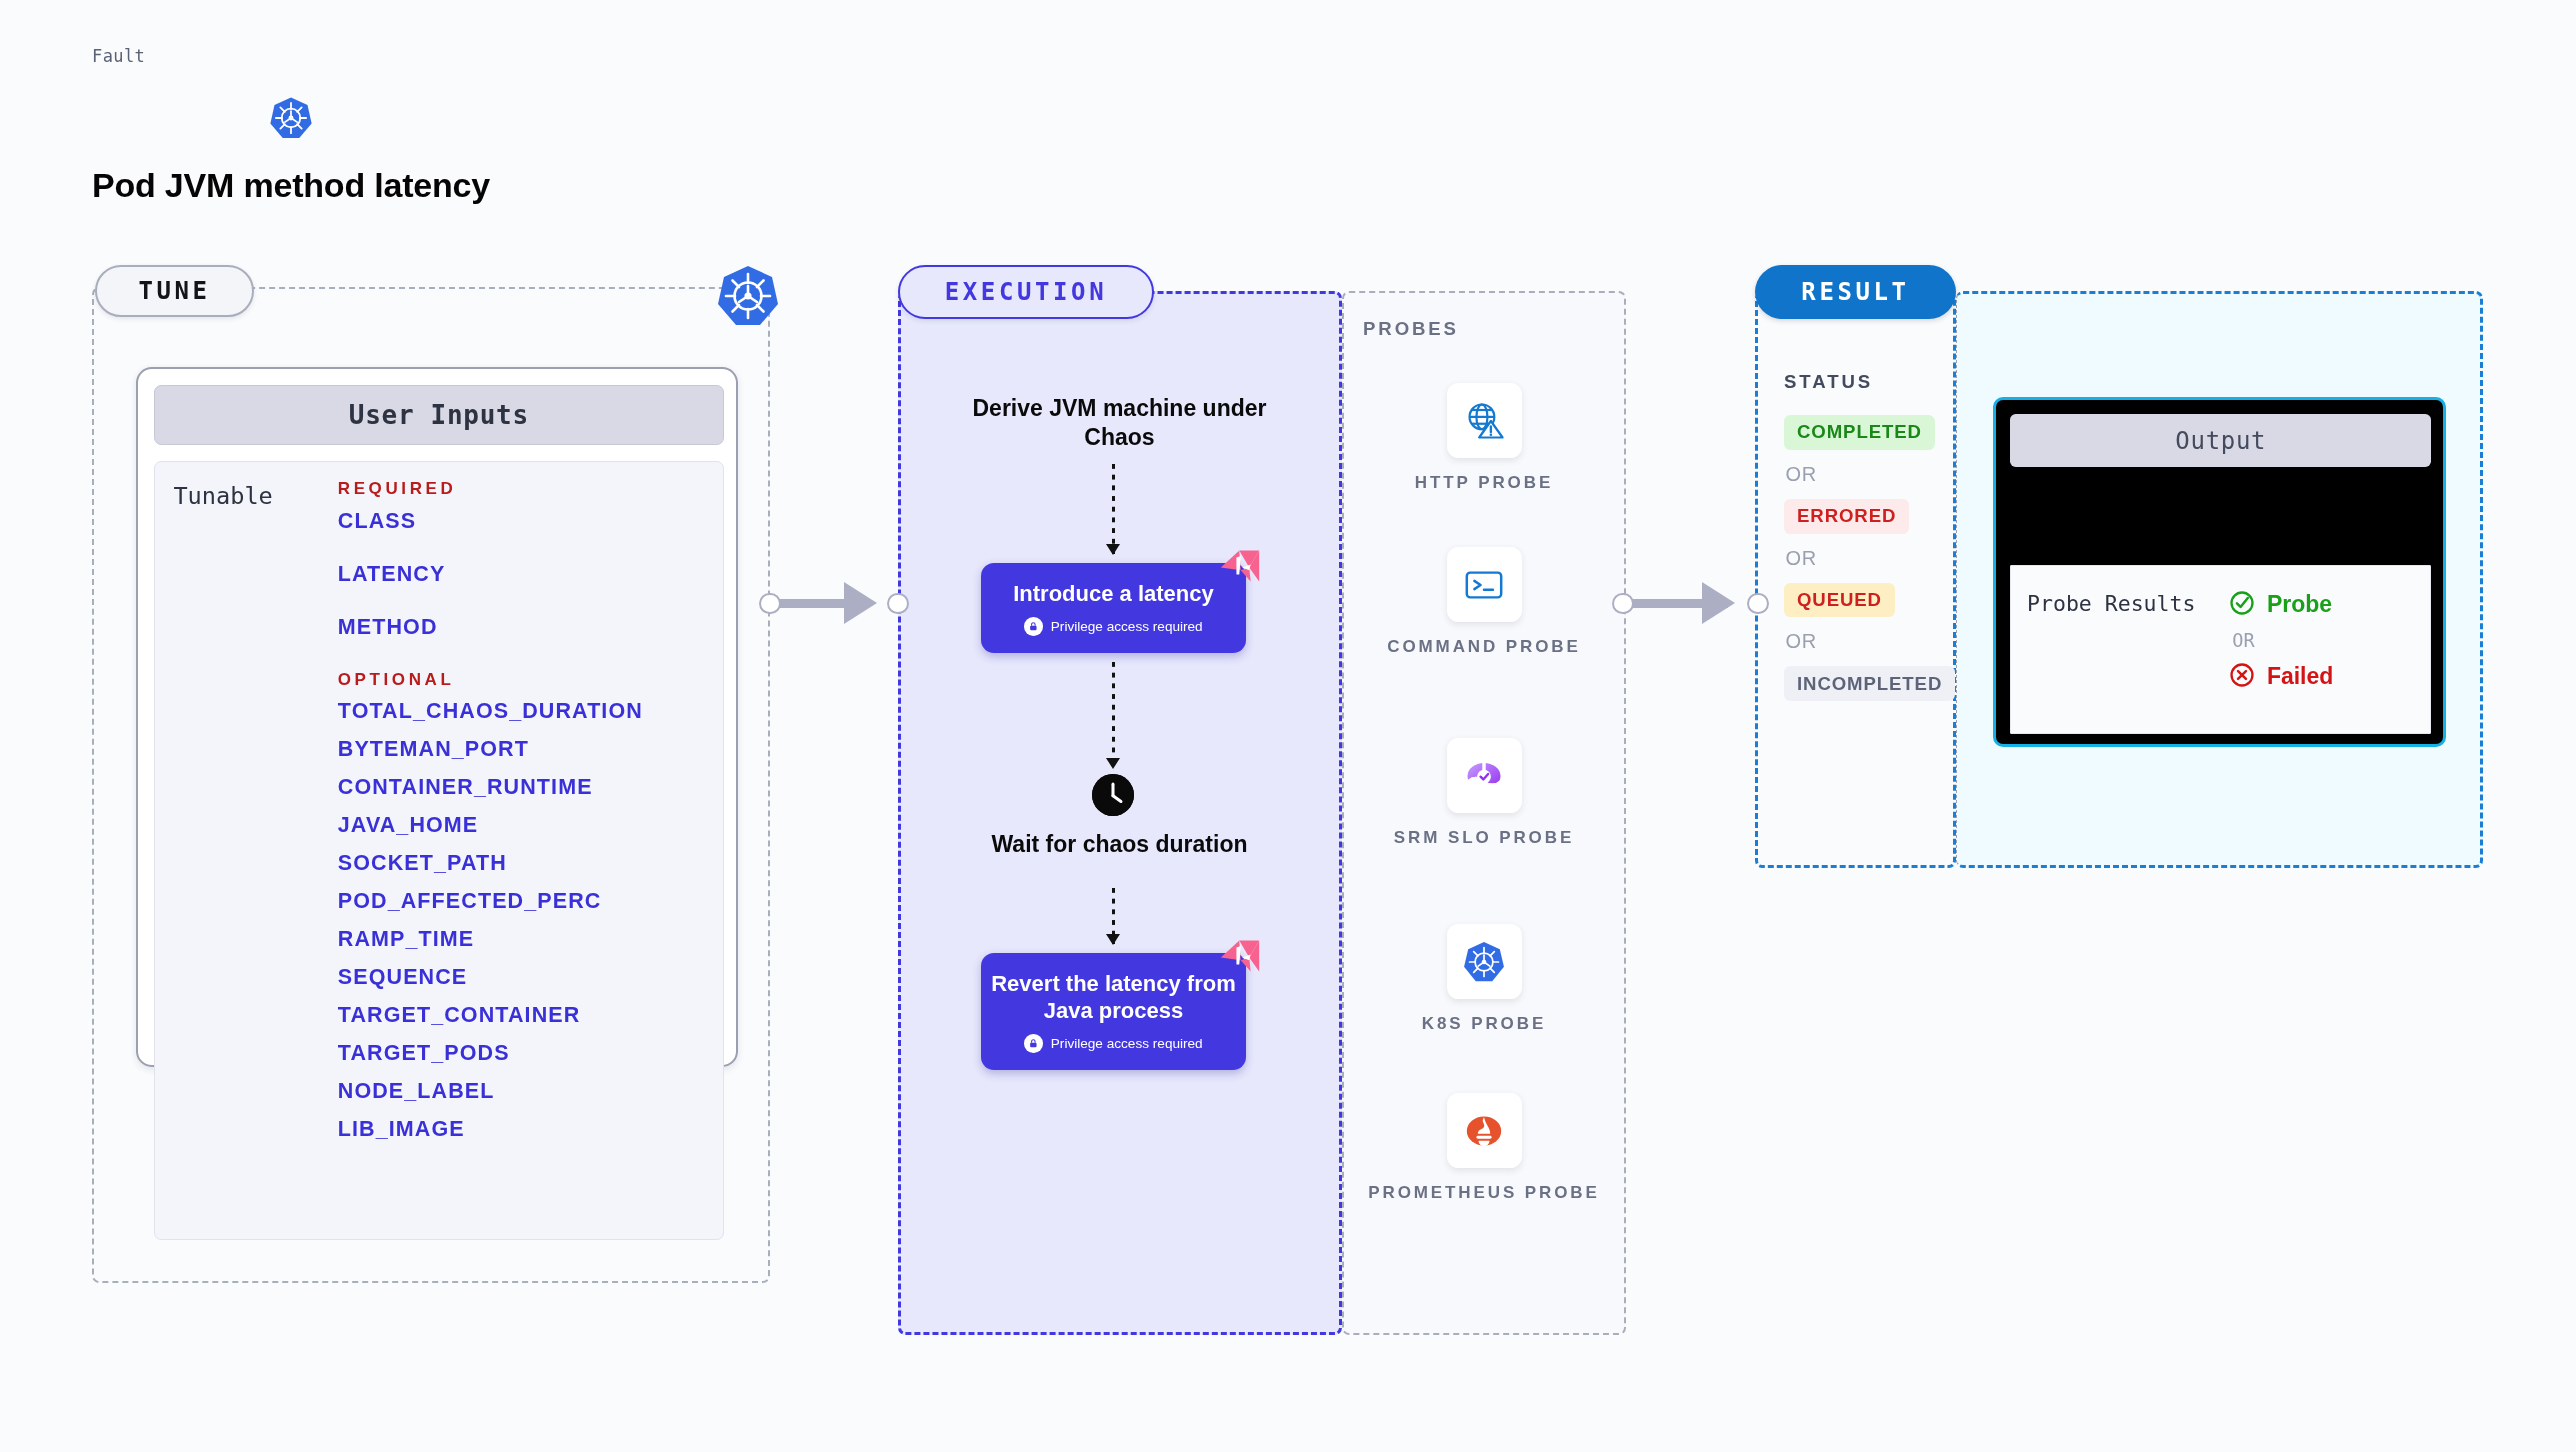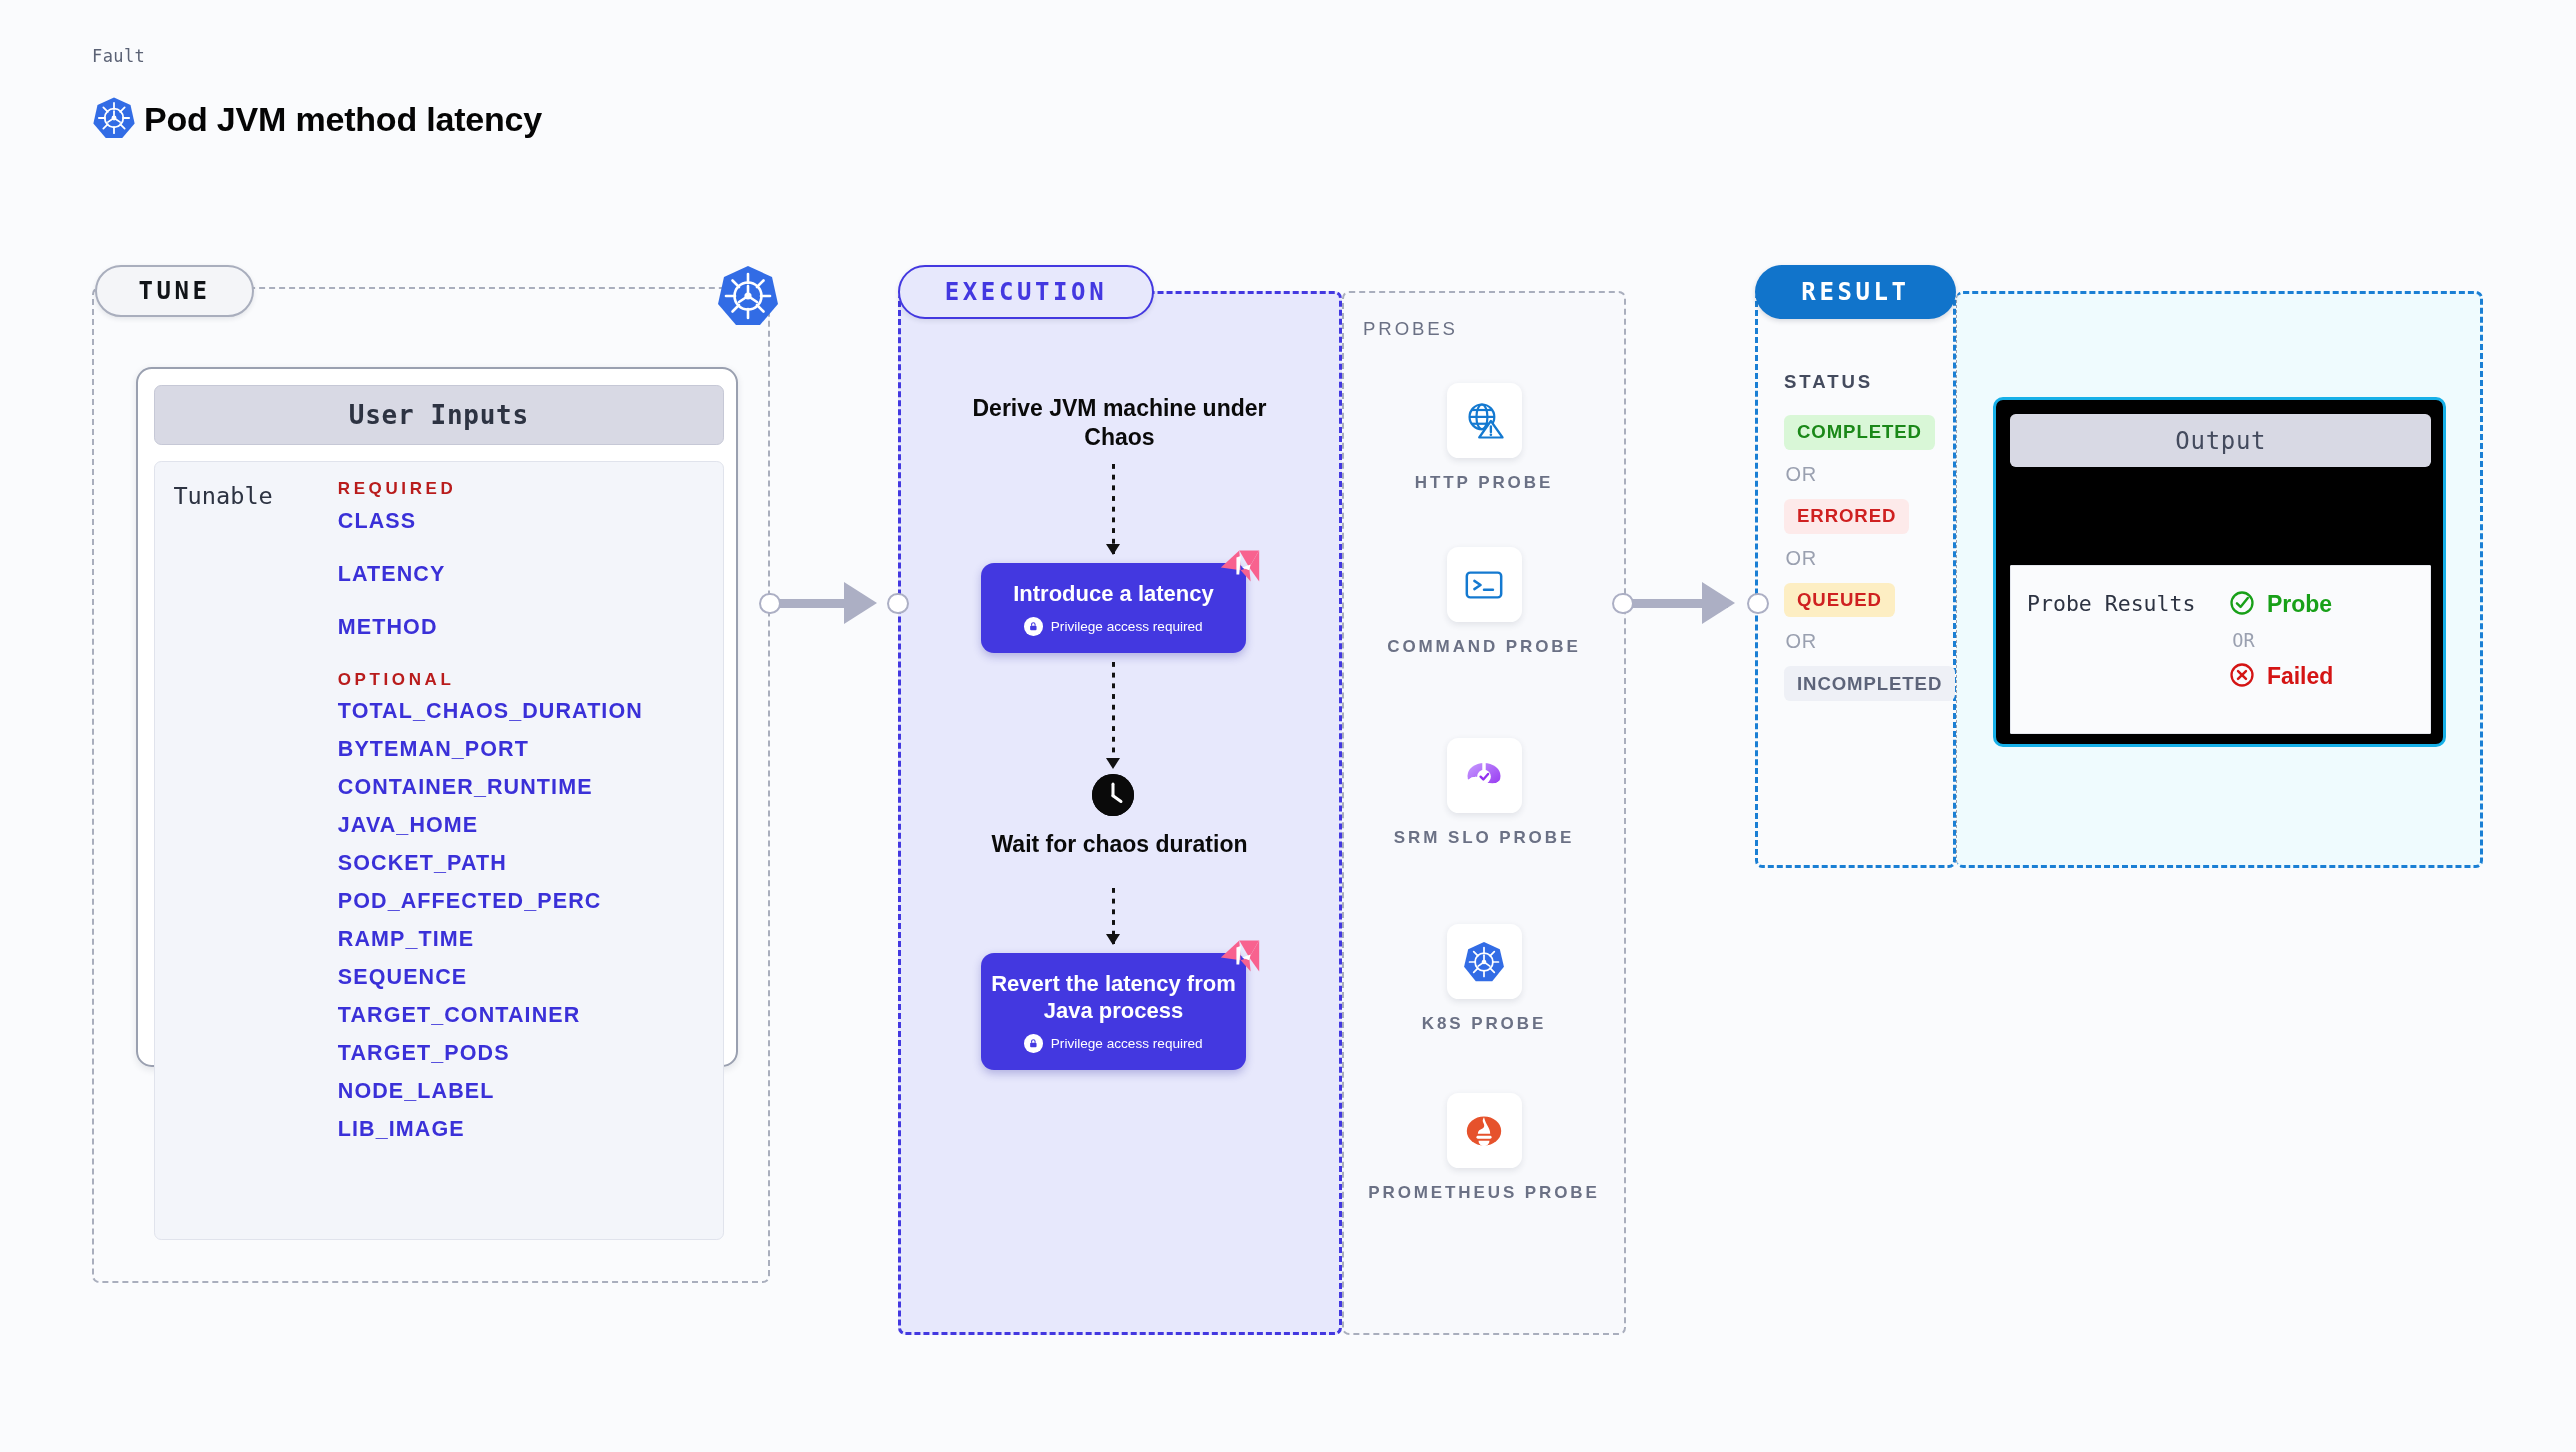--- a/index.html
+++ b/index.html
@@ -11,21 +11,21 @@
     position: relative;
     overflow: hidden;
   }
 
   
   #header { position: absolute; left: 92px; top: 46px; }
   #fault-kicker {
     font-family: "DejaVu Sans Mono", monospace;
     font-size: 17px; color: #5b6275; letter-spacing: 0.4px;
   }
-  #title-row { display: flex; align-items: center; gap: 8px; margin-top: 30px; }
+  #title-row { display: flex; align-items: center; gap: 24px; margin-top: 30px; flex-direction: column; }
   #title-text { font-size: 34px; font-weight: bold; color: #050505; letter-spacing: -0.2px; }
 
   
   .pill {
     position: absolute; display: flex; align-items: center; justify-content: center;
     border-radius: 716px; font-family: "DejaVu Sans Mono", monospace;
     font-weight: bold; letter-spacing: 3.6px; white-space: nowrap; z-index: 40;
   }
   #pill-tune {
     left: 95px; top: 265px; width: 159px; height: 52px;
@@ -86,21 +86,21 @@
     position: absolute; left: 898px; top: 291px; width: 444px; height: 1044px;
     background: #e7e8fc; border: 3.6px dashed #4338e0; border-radius: 7.2px;
   }
   #probes-region {
     position: absolute; left: 1342px; top: 291px; width: 284px; height: 1044px;
     background: #f8f9fc; border: 2.1px dashed #a9aebd; border-radius: 7.2px;
     border-left-style: dashed;
   }
   #probes-label {
     position: absolute; left: 1363px; top: 318px;
-    font-size: 18.6px; font-weight: normal; color: #6b7185; letter-spacing: 2.9px;
+    font-size: 18.6px; font-weight: bold; color: #6b7185; letter-spacing: 2.9px;
   }
 
   .exec-step-text {
     position: absolute; text-align: center; font-size: 23px; font-weight: bold;
     color: #0a0a0a; line-height: 1.28; width: 301px;
   }
   #exec-text-derive { left: 969px; top: 394px; }
   #exec-text-wait   { left: 969px; top: 830px; }
 
   .exec-block {

